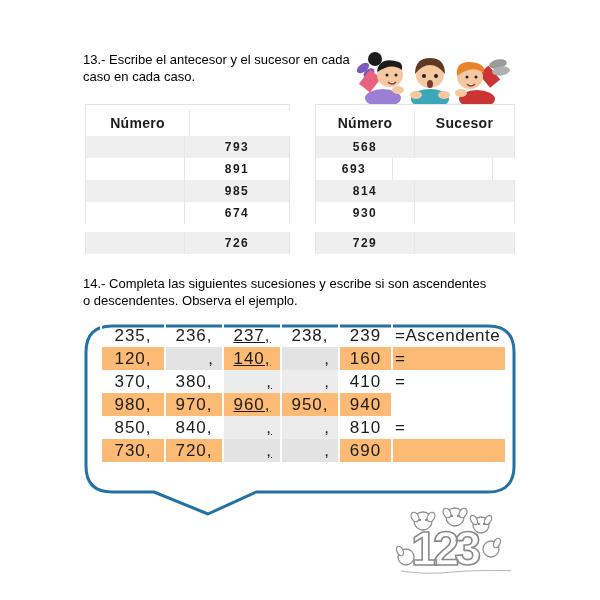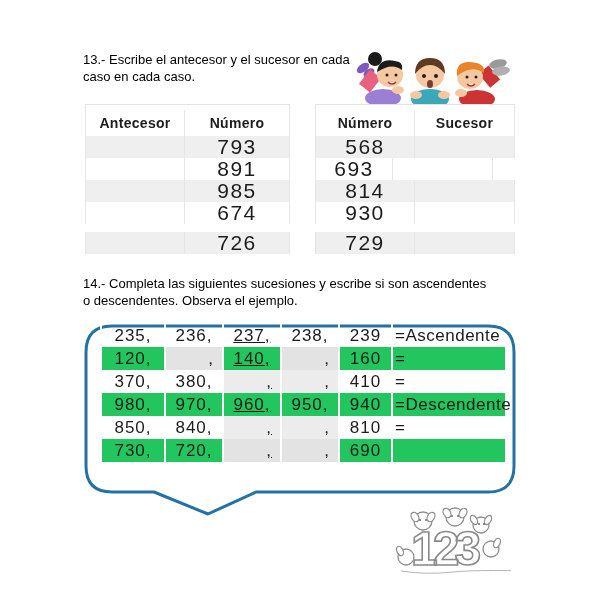--- a/index.html
+++ b/index.html
@@ -14,30 +14,30 @@
   .strip{height:5px;border:1px solid #e3e3e3;border-bottom:none;background:#fff;}
   .trow{display:flex;align-items:center;}
   .trow.thead{height:26px;background:#fff;}
   .trow.tdata{height:22px;background:#fff;}
   .trow.shade{background:#efefef;}
   .tgap{height:8px;background:#fff;}
   .tcell{height:100%;display:flex;align-items:center;justify-content:center;
          border-right:1px solid #e6e6e6;box-sizing:border-box;}
   .tcell:first-child{border-left:1px solid #e6e6e6;}
   .thead .tcell{font-weight:bold;font-size:14px;letter-spacing:.3px;}
-  .tdata .tcell{font-size:21px;letter-spacing:1.5px;}
+  .tdata .tcell{font-size:12px;letter-spacing:1.5px;font-weight:bold;}
 
   
   .bubble-svg{position:absolute;left:84px;top:324px;}
   .seq-table{position:absolute;left:100px;top:324px;}
   .seq-row{display:flex;height:23px;}
   .seq-cell{height:100%;display:flex;align-items:center;justify-content:center;
             font-size:17px;letter-spacing:1px;box-sizing:border-box;
             border-left:2px solid #fff;}
-  .seq-row.shade .seq-cell{background:#22c55e;}
+  .seq-row.shade .seq-cell{background:#fdba74;}
   .seq-cell.blankcell{background:#ececec;justify-content:flex-end;padding-right:8px;}
   .seq-row.shade .seq-cell.blankcell{background:#e3e3e3;}
   .seq-cell.labelcell{justify-content:flex-start;letter-spacing:.5px;padding-left:2px;}
   .w1{width:64px;}.w2{width:58px;}.w3{width:58px;text-decoration:underline;}.w4{width:58px;}.w5{width:53px;}.w6{width:114px;}
 
   .clipart{position:absolute;}
 </style>
 </head>
 <body>
 
@@ -85,21 +85,20 @@
       <circle cx="118" cy="31" r="1.5" fill="#222"></circle>
         <circle cx="127" cy="31" r="1.5" fill="#222"></circle>
       <path d="M118 38 q4 4 8 0" stroke="#a33" stroke-width="1.6" fill="#fff"></path>
       <ellipse cx="112" cy="47" rx="6" ry="4" fill="#f6c8a2"></ellipse>
     </g>
   </svg>
 
   <div class="ptable" style="left:85px;top:104px;width:205px;">
     <div class="strip"></div>
     <div class="trow thead">
-      <div class="tcell" style="width:100px;">Antecesor</div>
       <div class="tcell" style="width:105px;">Número</div>
     </div>
     <div class="trow tdata shade">
       <div class="tcell" style="width:100px;"></div>
       <div class="tcell" style="width:105px;">793</div>
     </div>
     <div class="trow tdata">
       <div class="tcell" style="width:100px;"></div>
       <div class="tcell" style="width:105px;">891</div>
     </div>
@@ -184,21 +183,20 @@
       <div class="seq-cell w5">410</div>
       <div class="seq-cell w6 labelcell">=</div>
     </div>
 
     <div class="seq-row shade">
       <div class="seq-cell w1">980,</div>
       <div class="seq-cell w2">970,</div>
       <div class="seq-cell w3">960,</div>
       <div class="seq-cell w4">950,</div>
       <div class="seq-cell w5">940</div>
-      <div class="seq-cell w6 labelcell">=Descendente</div>
     </div>
 
     <div class="seq-row">
       <div class="seq-cell w1">850,</div>
       <div class="seq-cell w2">840,</div>
       <div class="seq-cell w3 blankcell">,</div>
       <div class="seq-cell w4 blankcell">,</div>
       <div class="seq-cell w5">810</div>
       <div class="seq-cell w6 labelcell">=</div>
     </div>

